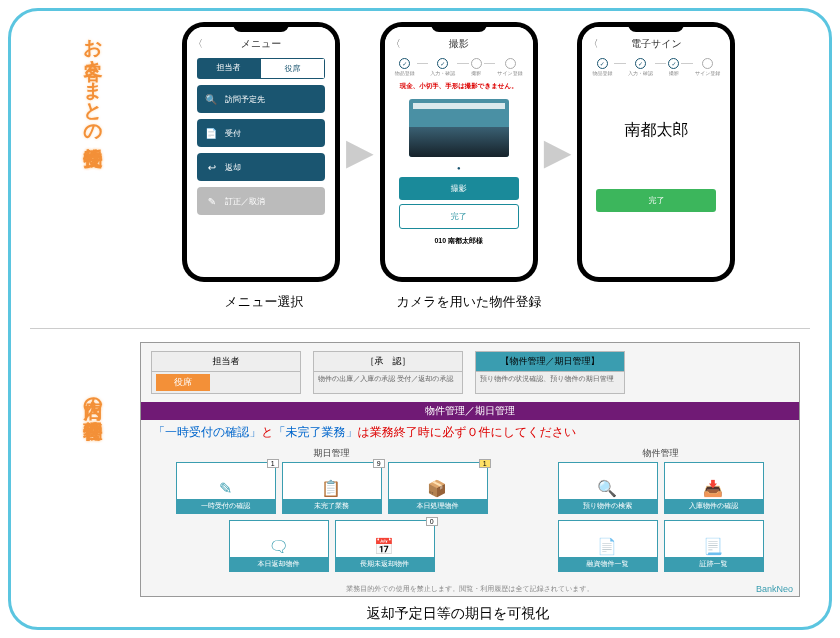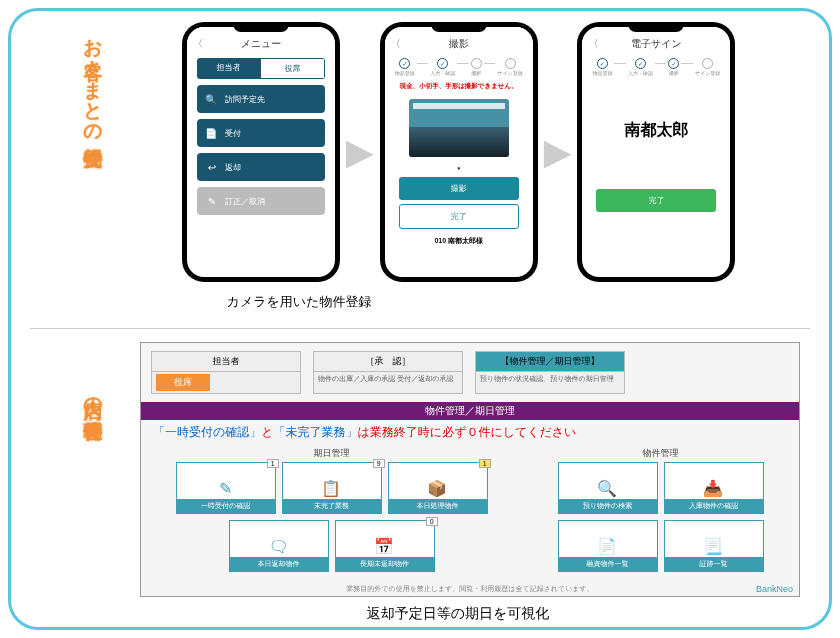--- a/index.html
+++ b/index.html
@@ -31,21 +31,21 @@
 .warn{color:#d00;font-size:6.5px;font-weight:600;text-align:center;padding:2px}
 .card{background:#4a90a4;width:100px;height:58px;margin:6px auto;border-radius:3px;position:relative;overflow:hidden}
 .card::before{content:"";position:absolute;top:4px;left:4px;right:4px;height:6px;background:rgba(255,255,255,0.8)}
 .card::after{content:"";position:absolute;bottom:0;left:0;right:0;height:30px;background:linear-gradient(180deg,#3a6073,#16222a)}
 .dots{text-align:center;font-size:6px;color:#1a5570;padding:2px}
 .btn{margin:4px 14px;padding:6px;text-align:center;font-size:8px;border-radius:3px}
 .btn.teal{background:#1a8a9a;color:#fff}
 .btn.wht{background:#fff;color:#1a8a9a;border:1px solid #1a8a9a}
 .btn.grn{background:#3cb65c;color:#fff;margin:8px 14px}
 .cust{text-align:center;font-size:7px;padding:3px 0;font-weight:600}
-.sign-area{padding:40px 0;text-align:center;font-family:serif;font-weight:700;font-size:16px}
+.sign-area{padding:40px 0;text-align:center;font-family:serif;font-weight:400;font-size:16px}
 .arrow{color:#ccc;font-size:36px}
 .captions{position:absolute;left:182px;top:293px;display:flex;gap:6px}
 .captions>div{text-align:center;font-size:13px}
 .cap1{width:164px}.cap2{width:170px;margin-left:32px}.cap3{width:220px;margin-left:38px}
 .desktop{position:absolute;left:140px;top:342px;width:660px;height:255px;border:1px solid #999;background:#f5f5f5}
 .dtop{display:flex;padding:8px 10px;gap:12px}
 .dtab{width:150px;border:1px solid #bbb;background:#eee;font-size:9px}
 .dtab-h{padding:3px;text-align:center;border-bottom:1px solid #bbb}
 .dtab-b{padding:2px 4px;font-size:7px;color:#666;display:flex;align-items:center;gap:4px}
 .dtab.act .dtab-h{background:#3a9db0}
@@ -166,20 +166,21 @@
             <div class="step-l">サイン登録</div>
           </div>
       </div>
       <div class="sign-area">南都太郎</div>
       <div class="btn grn">完了</div>
     </div>
   </div>
 </div>
 
 <div class="captions">
+  <div class="cap1">メニュー選択</div>
   <div class="cap2">カメラを用いた物件登録</div>
 </div>
 
 <div class="desktop">
   <div class="dtop">
     <div class="dtab">
       <div class="dtab-h">担当者</div>
       <div class="dtab-b">
           <span class="role">役席</span>
         </div>

